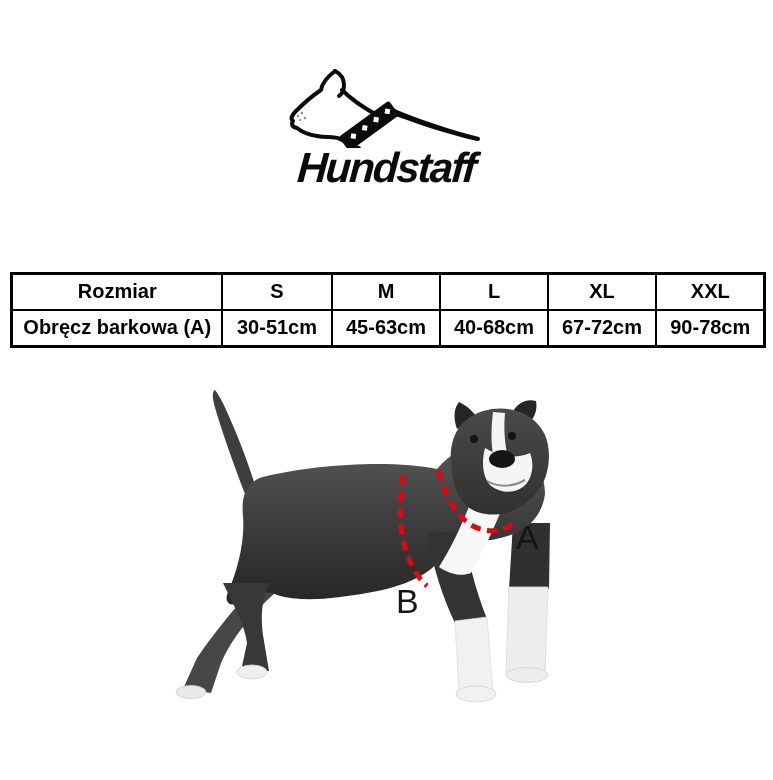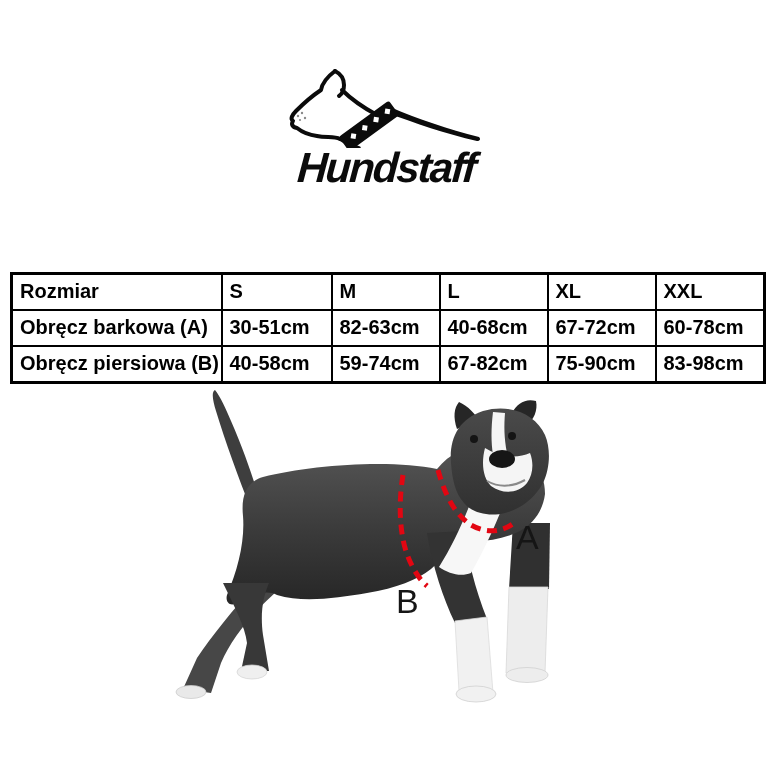--- a/index.html
+++ b/index.html
@@ -22,21 +22,21 @@
   
   table.size-table {
     position:absolute; left:10px; top:272px; width:753px;
     border-collapse:collapse; table-layout:fixed;
     border:3px solid #000;
   }
   table.size-table th, table.size-table td {
     border:2px solid #000;
     font-family:"Liberation Sans", sans-serif;
     font-size:20px; font-weight:700; color:#000;
-    text-align:left; vertical-align:middle;
+    text-align:center; vertical-align:middle;
     padding:3px 6px 4px 7px; white-space:nowrap; overflow:hidden;
     height:27px;
   }
 
   
   .dog-wrap { position:absolute; left:55px; top:383px; width:560px; height:330px; }
   .dog-wrap svg { display:block; width:560px; height:330px; }
   .measure-label { font-family:"Liberation Sans", sans-serif; font-size:34px; fill:#151515; }
 </style>
 </head>
@@ -96,32 +96,24 @@
         <th>M</th>
         <th>L</th>
         <th>XL</th>
         <th>XXL</th>
       </tr>
     </thead>
     <tbody>
       <tr>
         <td>Obręcz barkowa (A)</td>
         <td>30-51cm</td>
-        <td>82-63cm</td>
+        <td>45-63cm</td>
         <td>40-68cm</td>
         <td>67-72cm</td>
-        <td>60-78cm</td>
-      </tr>
-      <tr>
-        <td>Obręcz piersiowa (B)</td>
-        <td>40-58cm</td>
-        <td>59-74cm</td>
-        <td>67-82cm</td>
-        <td>75-90cm</td>
-        <td>83-98cm</td>
+        <td>90-78cm</td>
       </tr>
     </tbody>
   </table>
 
   <div class="dog-wrap">
     <svg viewBox="0 0 560 330">
       <defs>
         <linearGradient id="bodyG" x1="0" y1="0" x2="0" y2="1">
           <stop offset="0" stop-color="#565656"></stop>
           <stop offset="0.55" stop-color="#3a3a3a"></stop>

